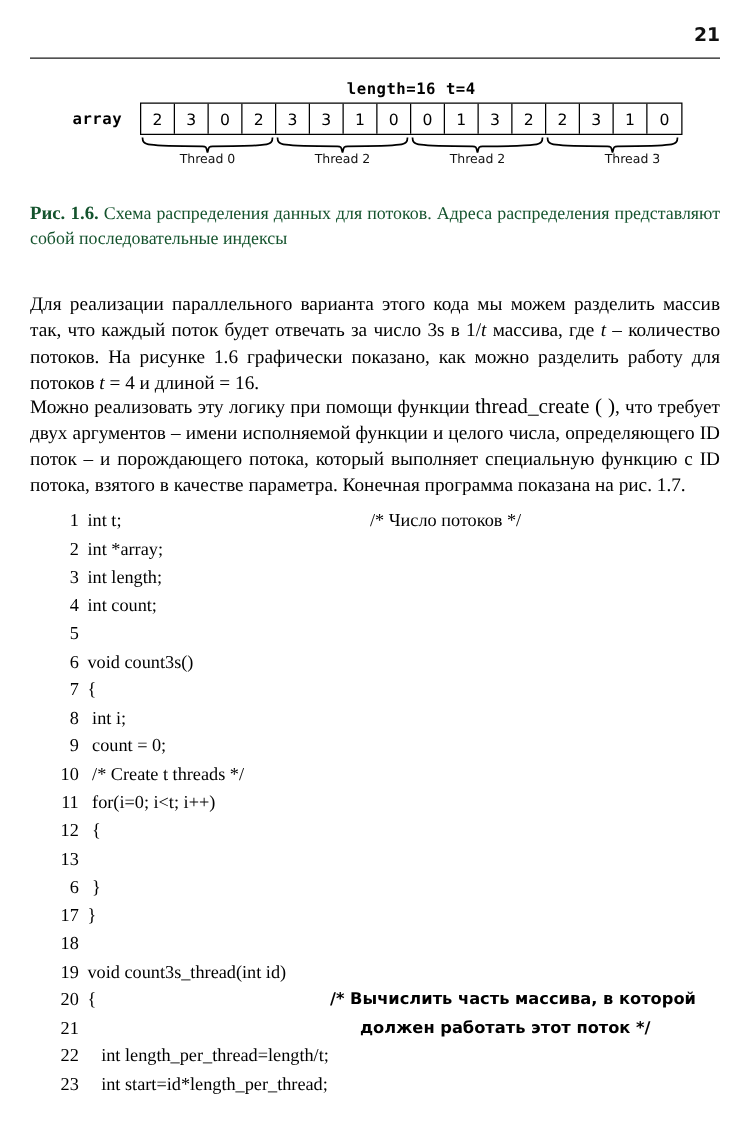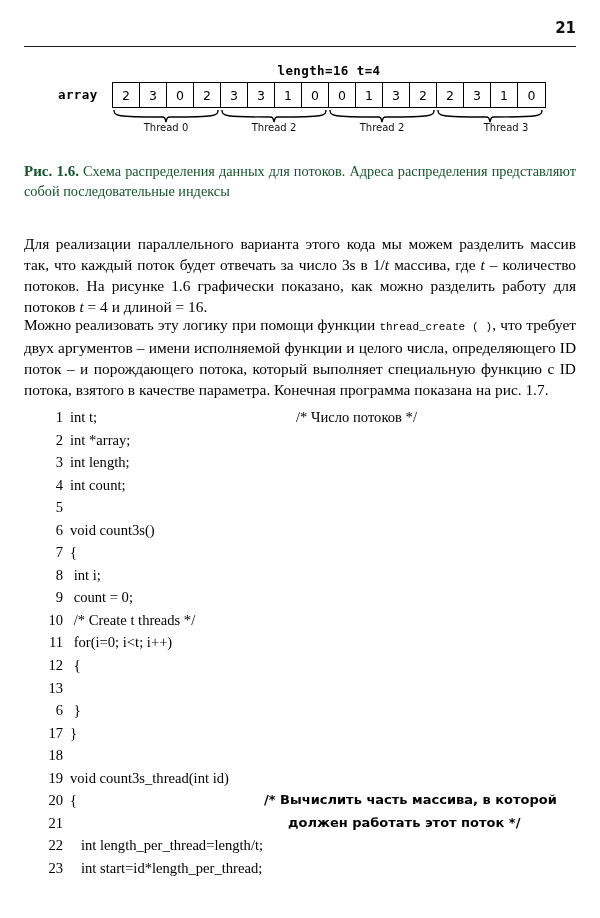--- a/index.html
+++ b/index.html
@@ -154,22 +154,22 @@
     font-family: "Liberation Serif", serif;
     font-size: 15.4px;
     line-height: 20.8px;
     text-align: justify;
     color: #000;
   }
   #para-1 { top: 219px; }
   #para-2 { top: 300px; }
   .body-para i { font-style: italic; }
   .mono-inline {
-    font-family: Liberation Mono, monospace;
-    font-size: 11px;
+    font-family: Liberation Serif, serif;
+    font-size: 17px;
   }
 
   
   #code-listing {
     position: absolute;
     left: 24px;
     top: 409px;
     width: 552px;
     font-family: "Liberation Serif", serif;
     font-size: 14.6px;

